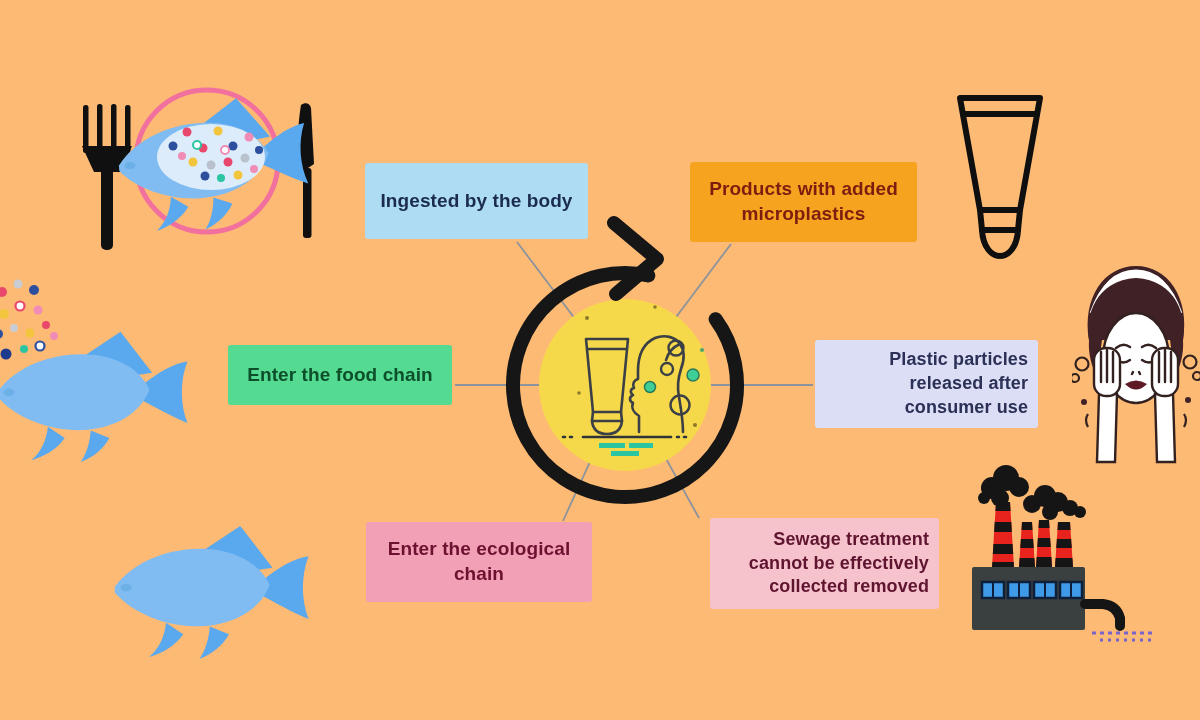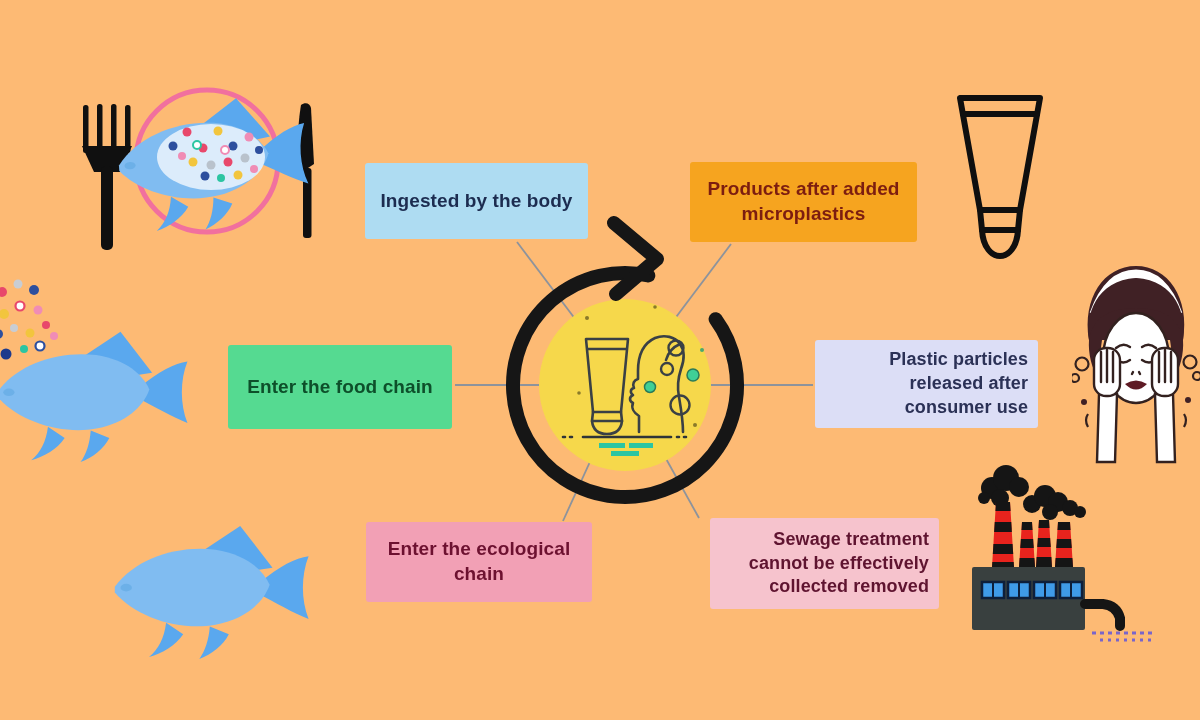--- a/index.html
+++ b/index.html
@@ -6,21 +6,21 @@
   .canvas{position:relative;width:1200px;height:720px;background:#fdba74;overflow:hidden;
           font-family:Liberation Sans, sans-serif;padding-left:20px;}
   .abs{position:absolute;}
   .node{position:absolute;display:flex;align-items:center;justify-content:center;
         text-align:center;font-weight:700;border-radius:3px;padding:6px 10px;
         box-sizing:border-box;letter-spacing:.1px;}
   .fs19{font-size:19px;line-height:1.3;}
   .fs18{font-size:18px;line-height:1.32;text-align:right;}
   #node-ingested {left:365px;top:163px;width:223px;height:76px;}
   #node-products {left:690px;top:162px;width:227px;height:80px;}
-  #node-food     {left:228px;top:345px;width:224px;height:84px;}
+  #node-food     {left:228px;top:345px;width:224px;height:60px;}
   #node-particles{left:815px;top:340px;width:223px;height:88px;}
   #node-eco      {left:352px;top:522px;width:226px;height:80px;}
   #node-sewage   {left:710px;top:518px;width:229px;height:91px;}
 </style>
 </head>
 <body>
 
 <div class="canvas">
 
   <svg width="0" height="0" style="position:absolute" aria-hidden="true">
@@ -280,21 +280,21 @@
     <g stroke="#7a65c9" stroke-width="3" fill="none">
       <path d="M 140 181 L 204 181" stroke-dasharray="4 4"></path>
       <path d="M 148 188 L 200 188" stroke-dasharray="3 5"></path>
     </g>
   </svg>
 
   <div class="node fs19" id="node-ingested" style="background-color: rgb(174, 220, 242); color: rgb(28, 44, 80);">
     <span>Ingested by the body</span>
   </div>
   <div class="node fs19" id="node-products" style="background-color: rgb(246, 164, 31); color: rgb(124, 29, 16);">
-    <span>Products after added microplastics</span>
+    <span>Products with added microplastics</span>
   </div>
   <div class="node fs19" id="node-food" style="background-color: rgb(85, 218, 145); color: rgb(13, 79, 42);">
     <span>Enter the food chain</span>
   </div>
   <div class="node fs18" id="node-particles" style="background-color: rgb(220, 222, 246); color: rgb(43, 49, 86);">
     <span>Plastic particles released after consumer use</span>
   </div>
   <div class="node fs19" id="node-eco" style="background-color: rgb(242, 160, 181); color: rgb(109, 17, 48); margin-left: 14px;">
     <span>Enter the ecological chain</span>
   </div>

